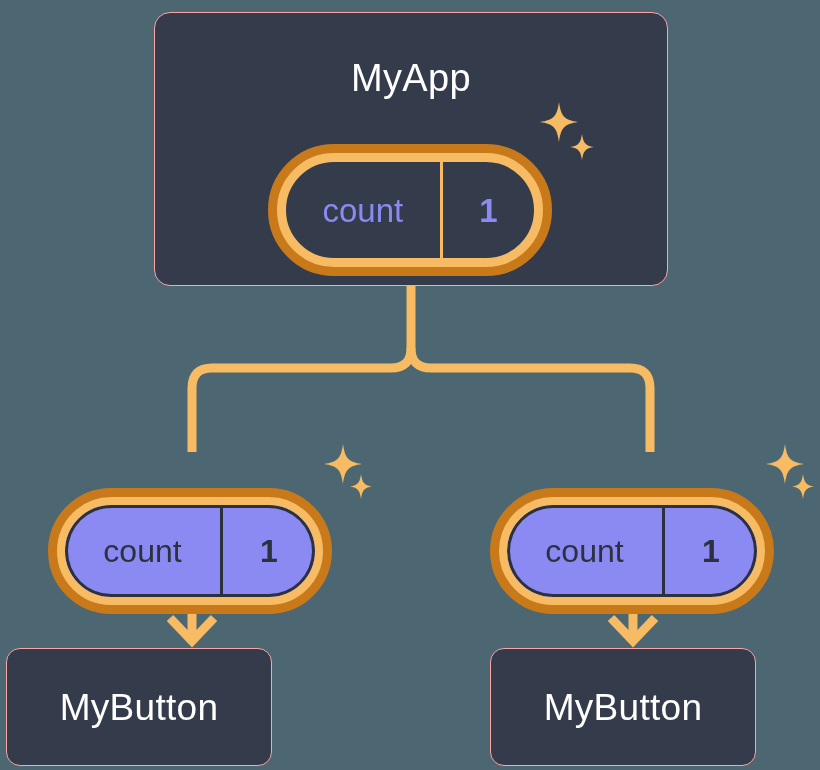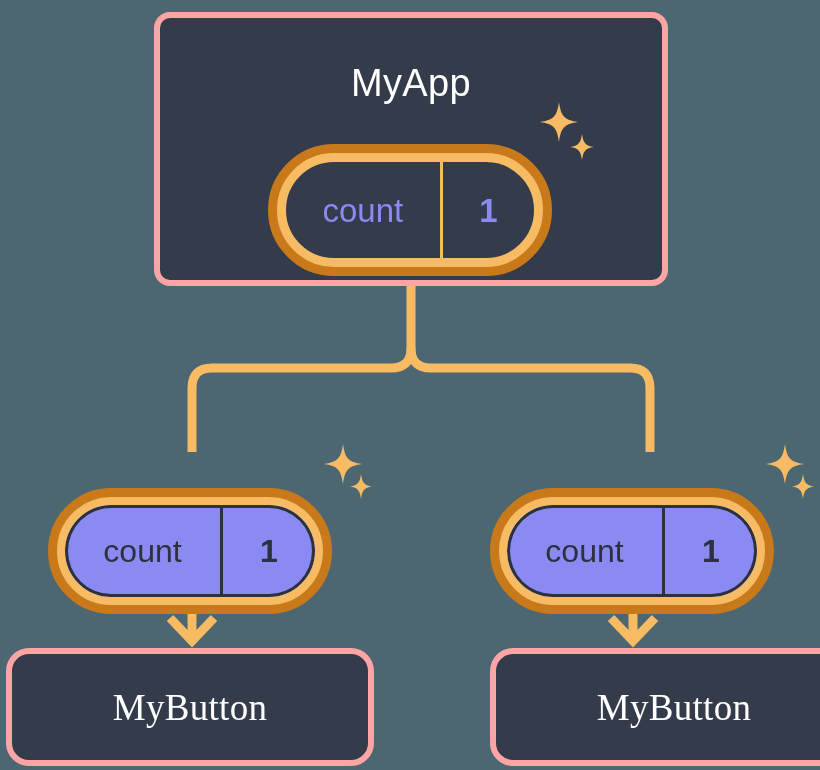--- a/index.html
+++ b/index.html
@@ -26,35 +26,34 @@
     width: 820px;
     height: 770px;
     pointer-events: none;
   }
 
   
   .comp-box {
     position: absolute;
     box-sizing: border-box;
     background: #343b4a;
-    border: 6px solid #fca5a5;
+    border: 1px solid #fca5a5;
     border-radius: 16px;
   }
   #myapp-box {
     left: 154px;
     top: 12px;
     width: 514px;
     height: 274px;
   }
   .btn-box {
-    width: 368px;
+    width: 266px;
     height: 118px;
     top: 648px;
-    border-radius: 23px;
-    font-family: Liberation Serif, serif;
+    border-radius: 14px;
   }
   #mybutton-box-left  { left: 6px; }
   #mybutton-box-right { left: 490px; }
 
   .comp-title {
     position: absolute;
     left: 0;
     right: 0;
     text-align: center;
     color: #ffffff;

